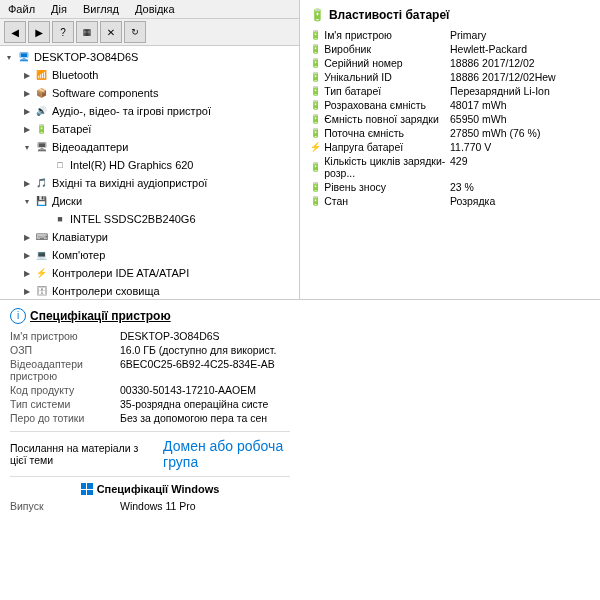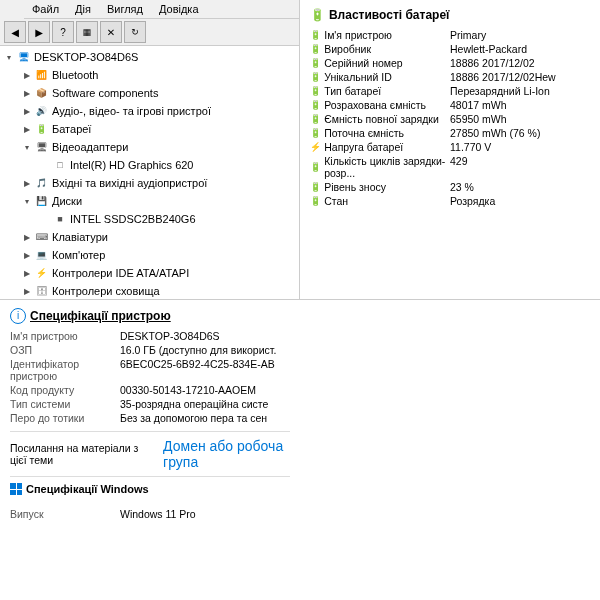--- a/index.html
+++ b/index.html
@@ -1,20 +1,20 @@
 <!DOCTYPE html>
 <html><head>
   <meta charset="utf-8">
   <style>
     * { margin: 0; padding: 0; box-sizing: border-box; }
     body { width: 600px; height: 600px; overflow: hidden; font-family: 'Segoe UI', Tahoma, sans-serif; font-size: 11px; background: #fff; display: grid; grid-template-columns: 300px 300px; grid-template-rows: 300px 300px; }
 
     
     .left-panel { background: #f0f0f0; border-right: 1px solid #ccc; border-bottom: 1px solid #ccc; overflow: hidden; display: flex; flex-direction: column; }
-    .menu-bar { background: #f0f0f0; display: flex; gap: 12px; padding: 2px 6px; border-bottom: 1px solid #ccc; font-size: 11px; margin-left: 24px; }
+    .menu-bar { background: #f0f0f0; display: flex; gap: 12px; padding: 2px 6px; border-bottom: 1px solid #ccc; font-size: 11px; }
     .menu-item { cursor: pointer; padding: 1px 2px; color: #000; }
     .toolbar { display: flex; gap: 2px; padding: 2px 4px; background: #f0f0f0; border-bottom: 1px solid #ccc; }
     .toolbar-btn { width: 22px; height: 22px; background: #e1e1e1; border: 1px solid #adadad; display: flex; align-items: center; justify-content: center; font-size: 10px; cursor: pointer; }
     .tree-container { flex: 1; overflow-y: auto; overflow-x: hidden; background: #fff; padding: 2px; }
     .tree-item { display: flex; align-items: center; gap: 2px; padding: 1px 2px; cursor: pointer; white-space: nowrap; color: #000; font-size: 11px; }
     .tree-item .indent { display: inline-block; width: 16px; flex-shrink: 0; }
     .tree-item .icon { width: 16px; height: 16px; display: inline-flex; align-items: center; justify-content: center; flex-shrink: 0; font-size: 9px; }
     .tree-item .label { font-size: 11px; }
     .expand-btn { width: 10px; height: 10px; display: inline-flex; align-items: center; justify-content: center; font-size: 8px; color: #555; flex-shrink: 0; }
     .computer-icon { color: #0078d7; }
@@ -225,21 +225,21 @@
   <div class="spec-table">
     <div class="spec-row">
       <span class="spec-key">Ім'я пристрою</span>
       <span class="spec-val">DESKTOP-3O84D6S</span>
     </div>
     <div class="spec-row">
       <span class="spec-key">ОЗП</span>
       <span class="spec-val">16.0 ГБ (доступно для використ.</span>
     </div>
     <div class="spec-row">
-      <span class="spec-key">Ідентифікатор пристрою</span>
+      <span class="spec-key">Відеоадаптери пристрою</span>
       <span class="spec-val">6BEC0C25-6B92-4C25-834E-AB</span>
     </div>
     <div class="spec-row">
       <span class="spec-key">Код продукту</span>
       <span class="spec-val">00330-50143-17210-AAOEM</span>
     </div>
     <div class="spec-row">
       <span class="spec-key">Тип системи</span>
       <span class="spec-val">35-розрядна операційна систе</span>
     </div>
@@ -247,21 +247,21 @@
       <span class="spec-key">Перо до тотики</span>
       <span class="spec-val">Без за допомогою пера та сен</span>
     </div>
   </div>
   <div class="divider"></div>
   <div style="display:flex; align-items:center; gap:14px; font-size:10.5px;">
     <span>Посилання на матеріали з цієї теми</span>
     <span class="link-text">Домен або робоча група</span>
   </div>
   <div class="divider"></div>
-  <div style="display:flex; align-items:center; margin-bottom:12px;">
+  <div style="display:flex; align-items:center; margin-bottom:4px;justify-content:center;">
     <span style="margin-right:4px;">
       <div class="win-logo">
         <div class="win-logo-sq"></div>
         <div class="win-logo-sq"></div>
         <div class="win-logo-sq"></div>
         <div class="win-logo-sq"></div>
       </div>
     </span>
     <span style="font-size:11px; font-weight:bold;">Специфікації Windows</span>
   </div>

